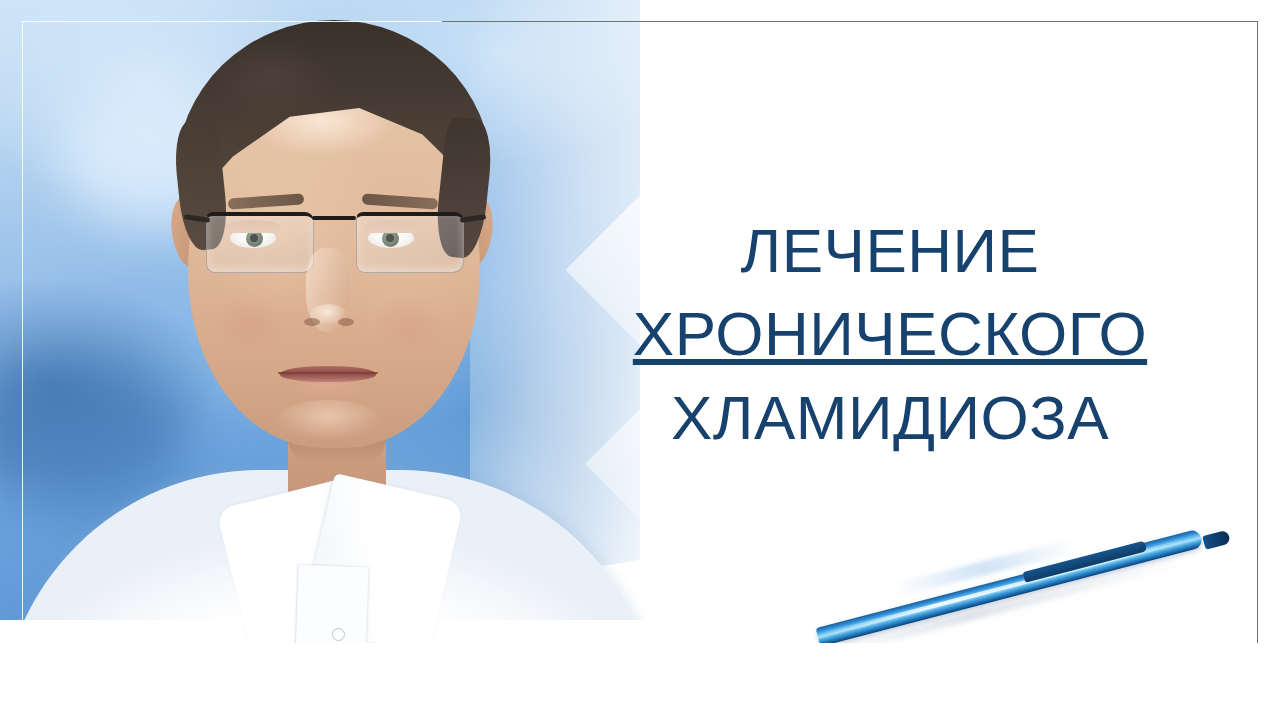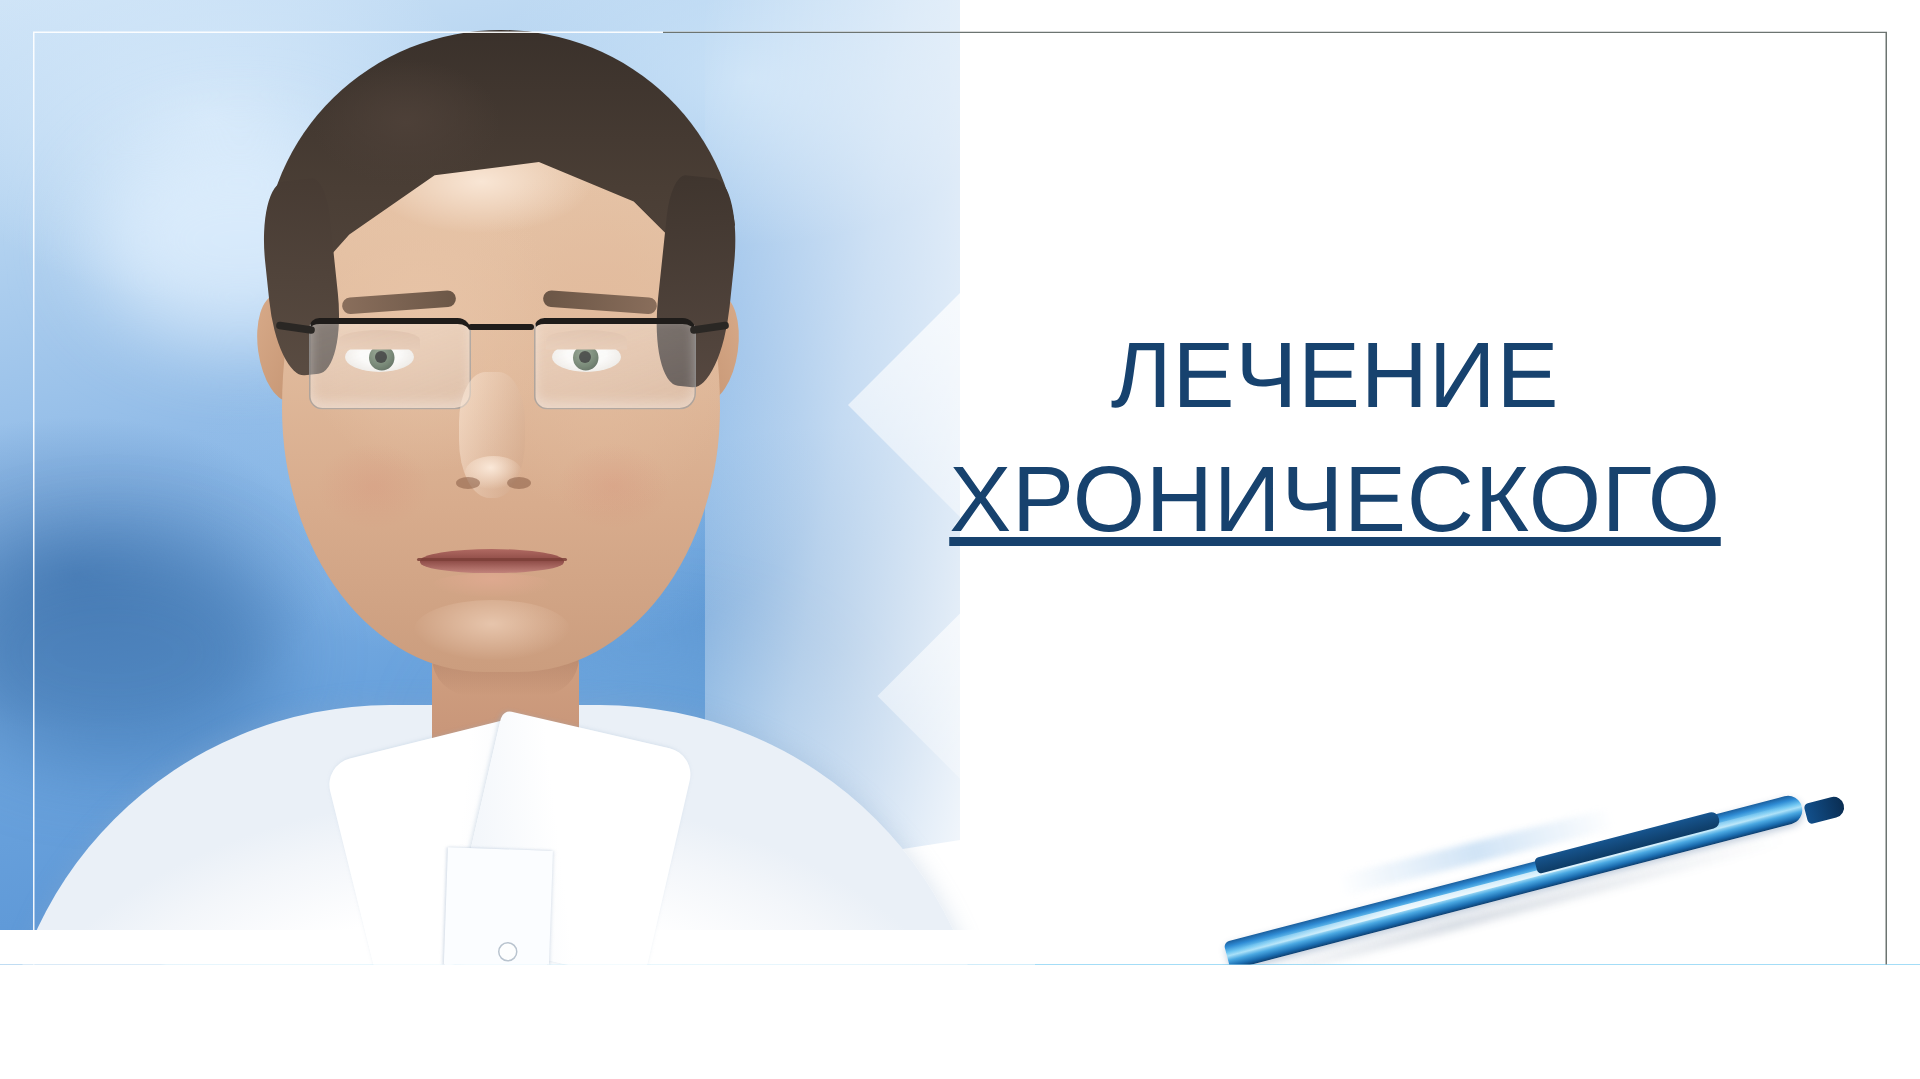--- a/index.html
+++ b/index.html
@@ -1,18 +1,18 @@
 <!DOCTYPE html>
 <html><head>
 <meta charset="utf-8">
 <style>
   html,body{margin:0;padding:0;background:#fff;}
   body{width:1280px;height:719px;overflow:hidden;font-family:"Liberation Sans",sans-serif;}
 
-  .thumb{position:relative;width:1280px;height:643px;overflow:hidden;background:#0ea5e9;}
+  .thumb{position:relative;width:1280px;height:643px;overflow:hidden;background:#22c55e;}
 
   
   .bg-white{position:absolute;inset:0;background:#ffffff;}
 
   
   .bg-blue{
     position:absolute;left:0;top:0;width:640px;height:660px;
     background:
       radial-gradient(ellipse 300px 200px at 22% 12%, rgba(214,233,250,.95) 0%, rgba(214,233,250,0) 62%),
       radial-gradient(ellipse 260px 170px at 78% 8%,  rgba(205,228,248,.85) 0%, rgba(205,228,248,0) 65%),
@@ -322,20 +322,21 @@
     <div class="nostril-r"></div>
     <div class="mouth"></div>
     <div class="mouth-line"></div>
     <div class="lip-lower"></div>
     <div class="chin-hl"></div>
   </div>
 
   <div class="title" style="color: rgb(23, 66, 110);">
     <span class="line line-1">ЛЕЧЕНИЕ</span>
     <span class="line line-2">ХРОНИЧЕСКОГО</span>
+    <span class="line line-3">ХЛАМИДИОЗА</span>
   </div>
 
   <div class="pen">
     <div class="pen-shadow"></div>
     <div class="pen-body"></div>
     <div class="pen-gloss"></div>
     <div class="pen-clip"></div>
     <div class="pen-tip"></div>
     <div class="pen-reflect"></div>
   </div>

